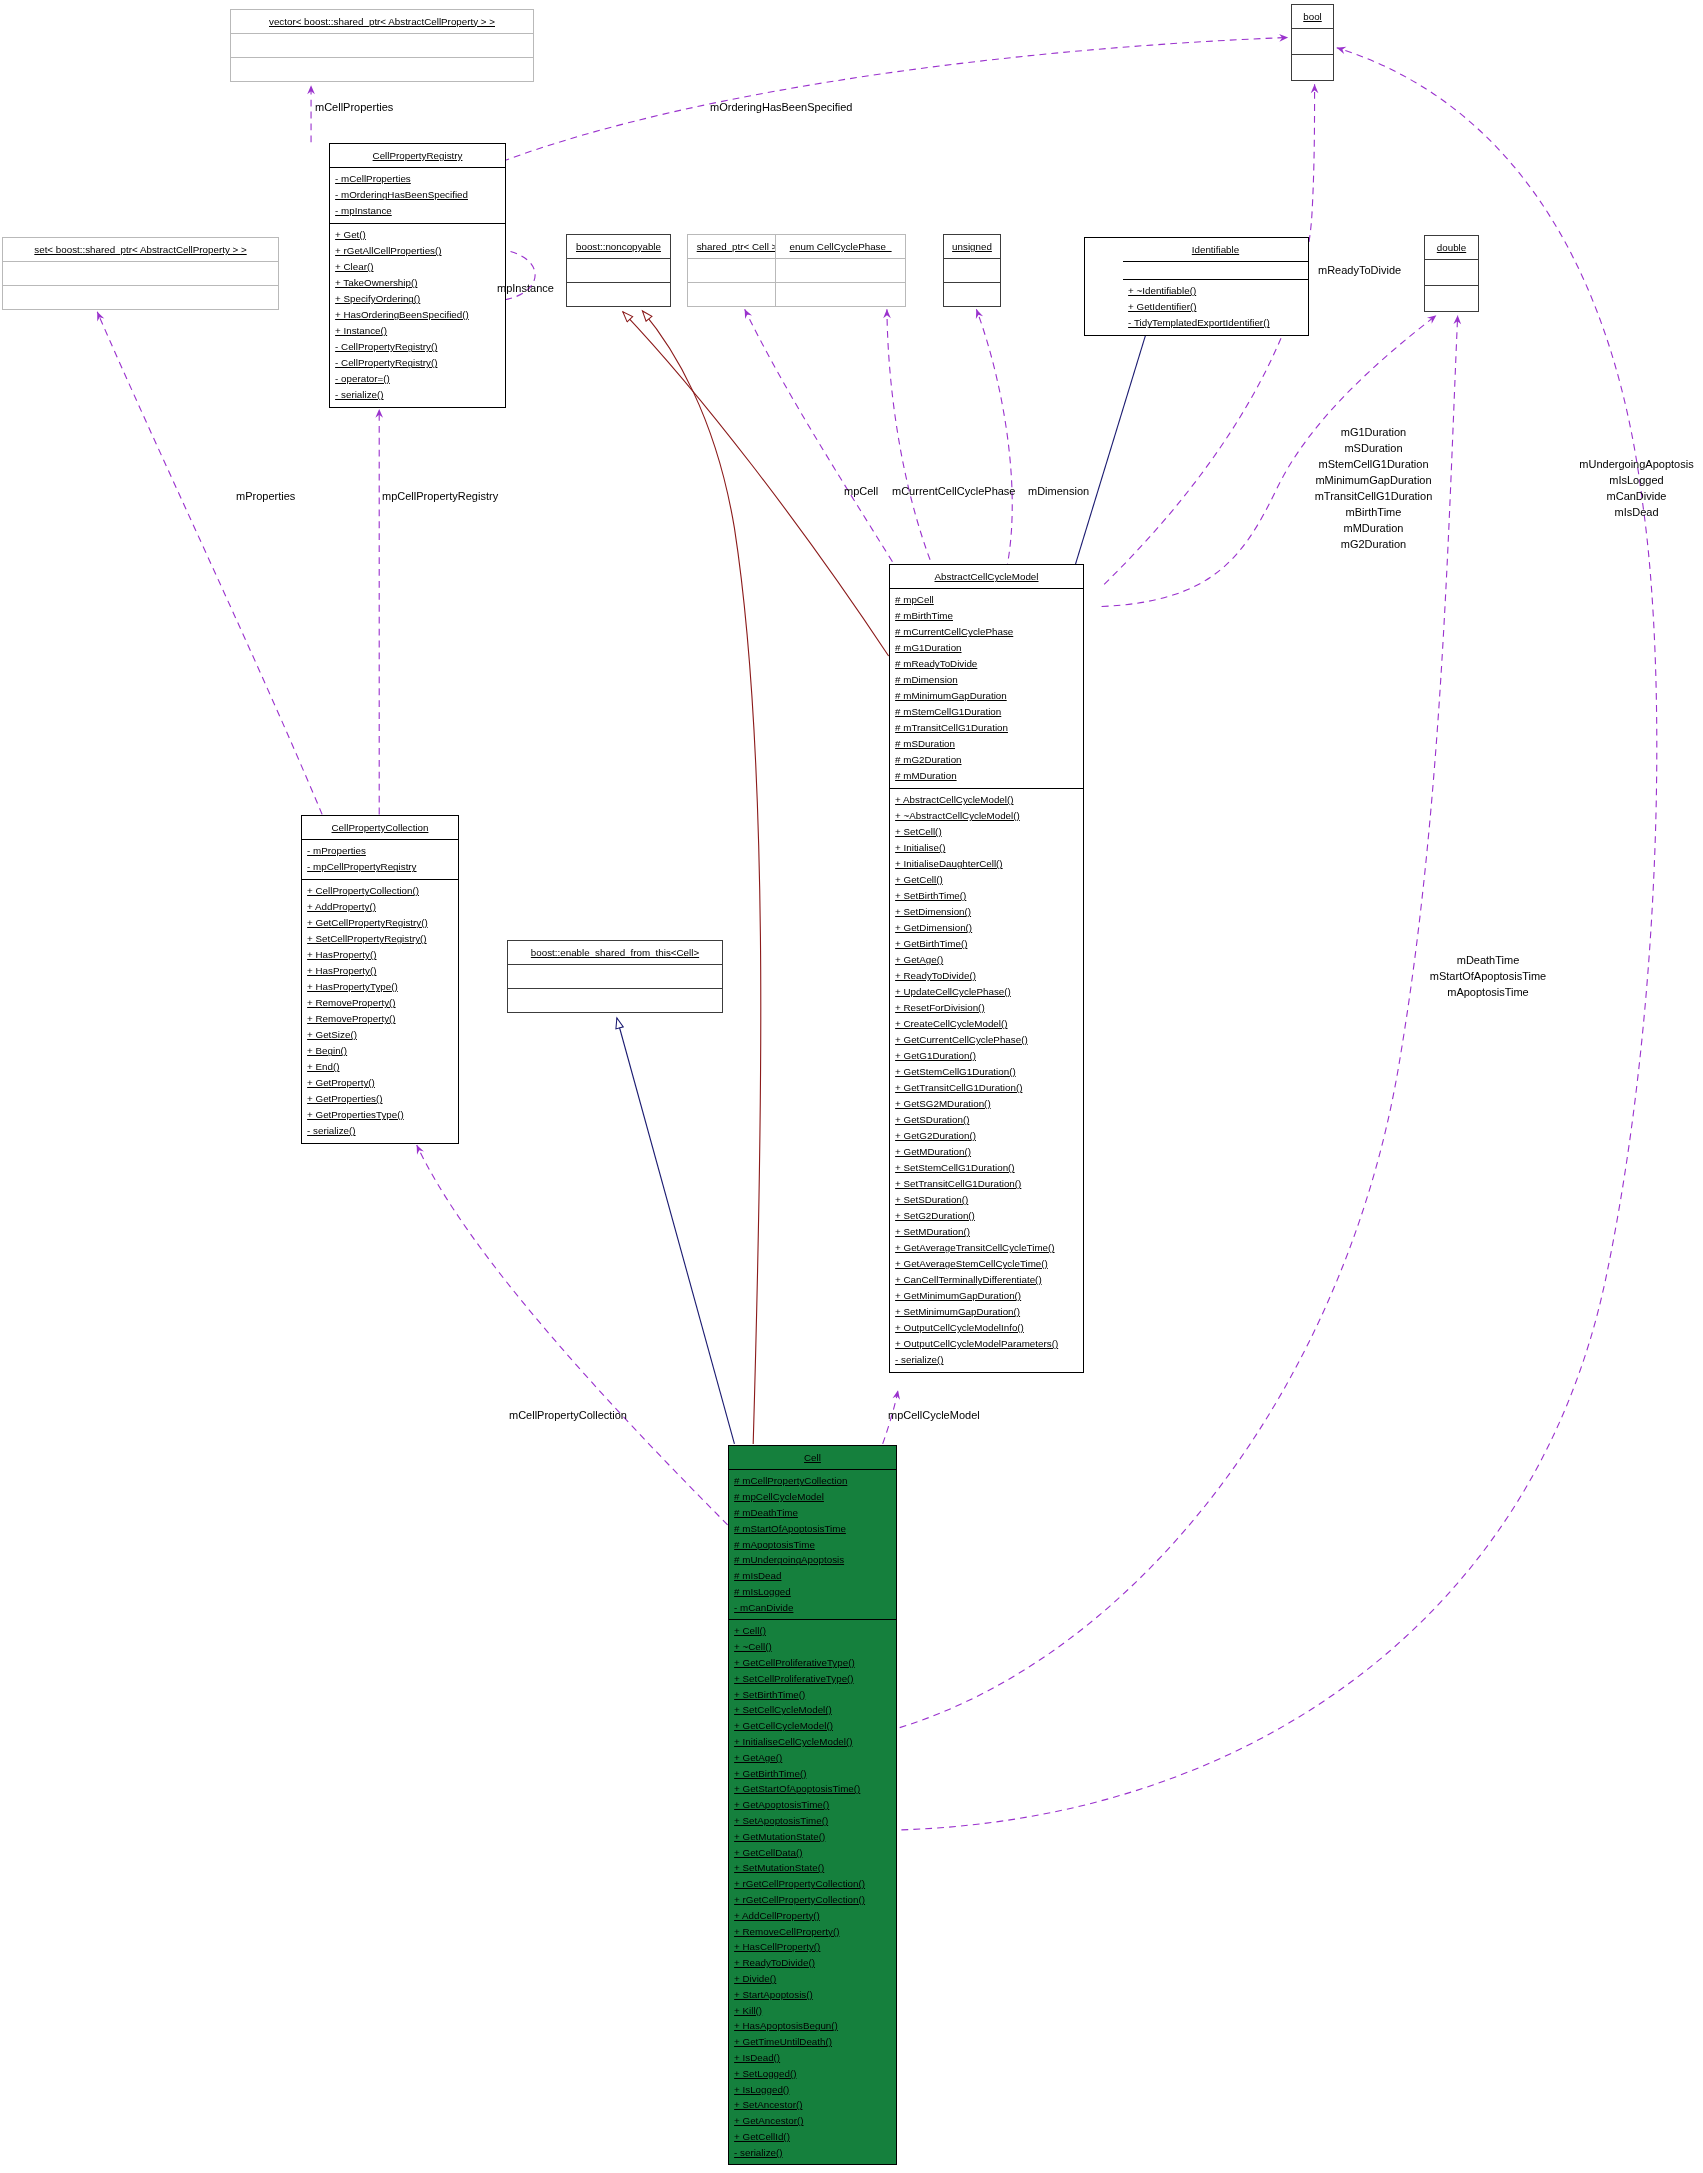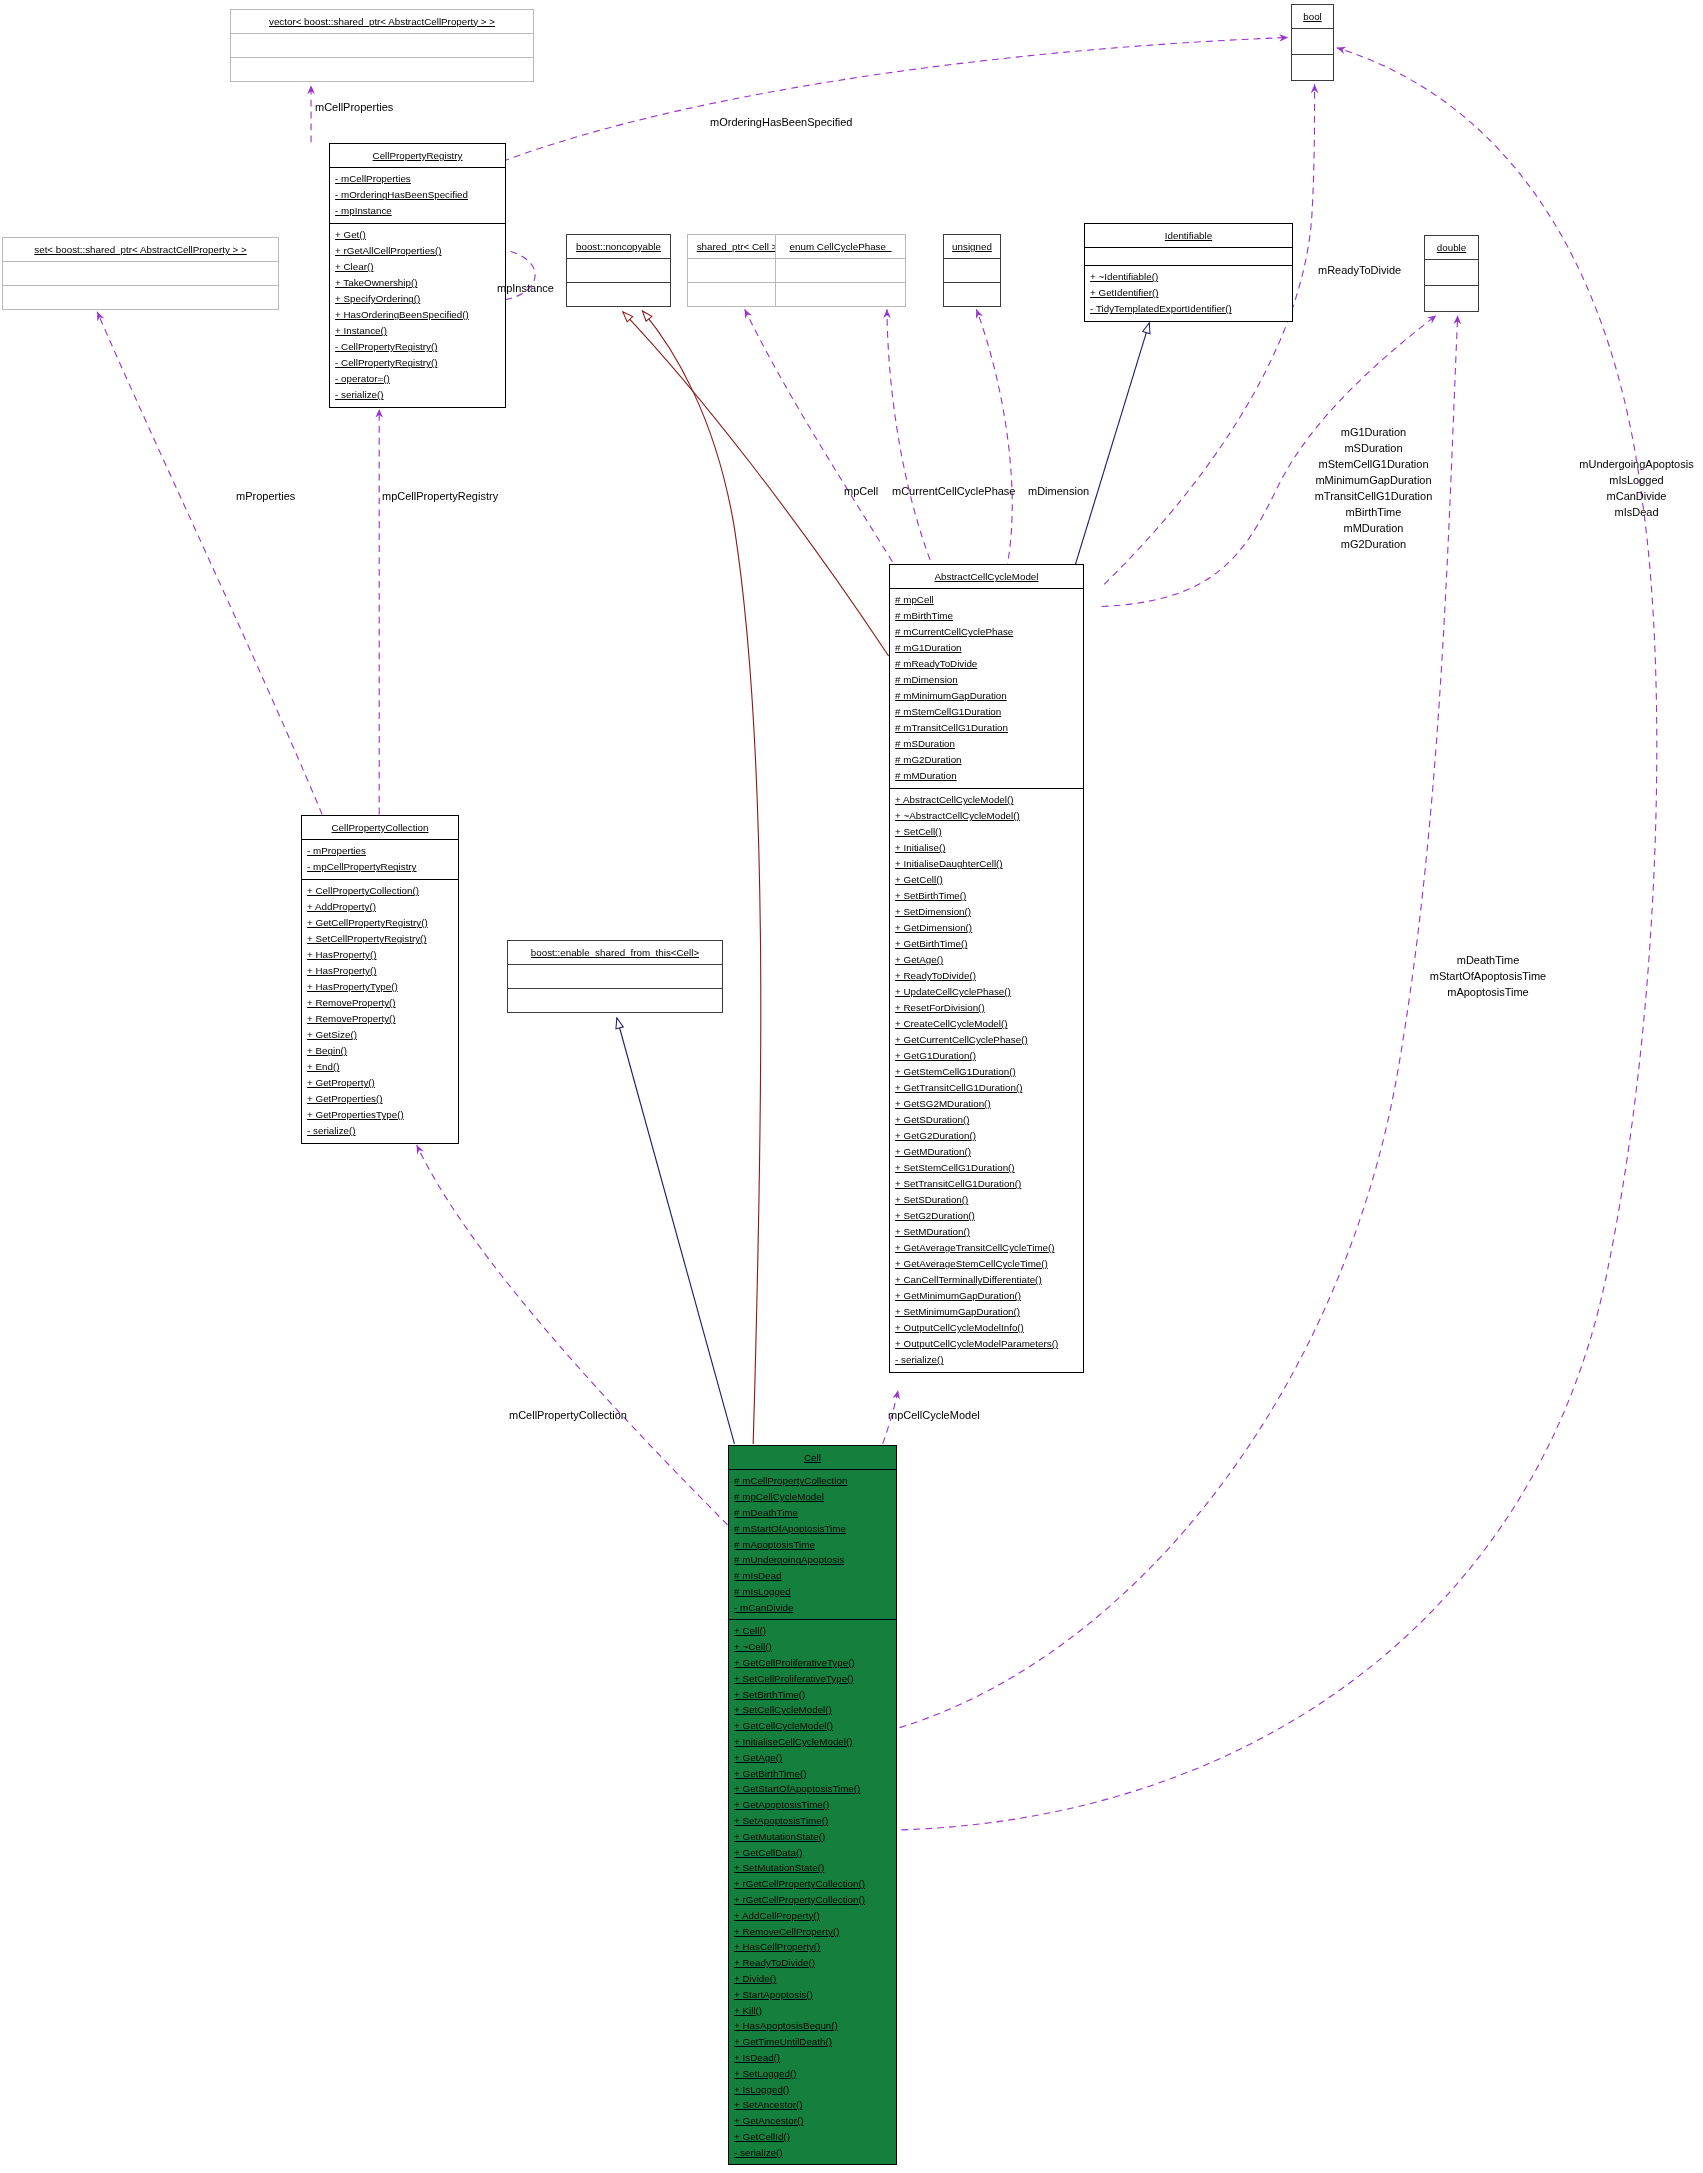--- a/index.html
+++ b/index.html
@@ -116,21 +116,21 @@
     <div class="empty"></div>
     <div class="empty"></div>
   </div>
 
   <div class="box bold" style="left:943px;top:234px;width:58px;">
     <div class="t">unsigned</div>
     <div class="empty"></div>
     <div class="empty"></div>
   </div>
 
-  <div class="box" style="left:1084px;top:223px;width:209px;">
+  <div class="box" style="left:1084px;top:237px;width:225px;padding-left:38px;">
     <div class="t">Identifiable</div>
     <div class="empty short"></div>
     <div class="sec">
         <div class="member">+ ~Identifiable()</div>
         <div class="member">+ GetIdentifier()</div>
         <div class="member">- TidyTemplatedExportIdentifier()</div>
       </div>
   </div>
 
   <div class="box bold" style="left:1291px;top:4.3px;width:43px;">
@@ -278,21 +278,21 @@
         <div class="member">+ SetLogged()</div>
         <div class="member">+ IsLogged()</div>
         <div class="member">+ SetAncestor()</div>
         <div class="member">+ GetAncestor()</div>
         <div class="member">+ GetCellId()</div>
         <div class="member">- serialize()</div>
       </div>
   </div>
 
   <div class="edge-label" style="left:315px;top:101px;">mCellProperties</div>
-  <div class="edge-label" style="left:710px;top:116px;">mOrderingHasBeenSpecified</div>
+  <div class="edge-label" style="left:710px;top:101px;">mOrderingHasBeenSpecified</div>
   <div class="edge-label" style="left:497px;top:282px;">mpInstance</div>
   <div class="edge-label" style="left:236px;top:490px;">mProperties</div>
   <div class="edge-label" style="left:382px;top:490px;">mpCellPropertyRegistry</div>
   <div class="edge-label" style="left:844px;top:485px;">mpCell</div>
   <div class="edge-label" style="left:892px;top:485px;">mCurrentCellCyclePhase</div>
   <div class="edge-label" style="left:1028px;top:485px;">mDimension</div>
   <div class="edge-label" style="left:1318px;top:264px;">mReadyToDivide</div>
   <div class="edge-label label-stack" style="left:1282px;top:424px;width:183px;">
       <div class="stack-line">mG1Duration</div>
       <div class="stack-line">mSDuration</div>

